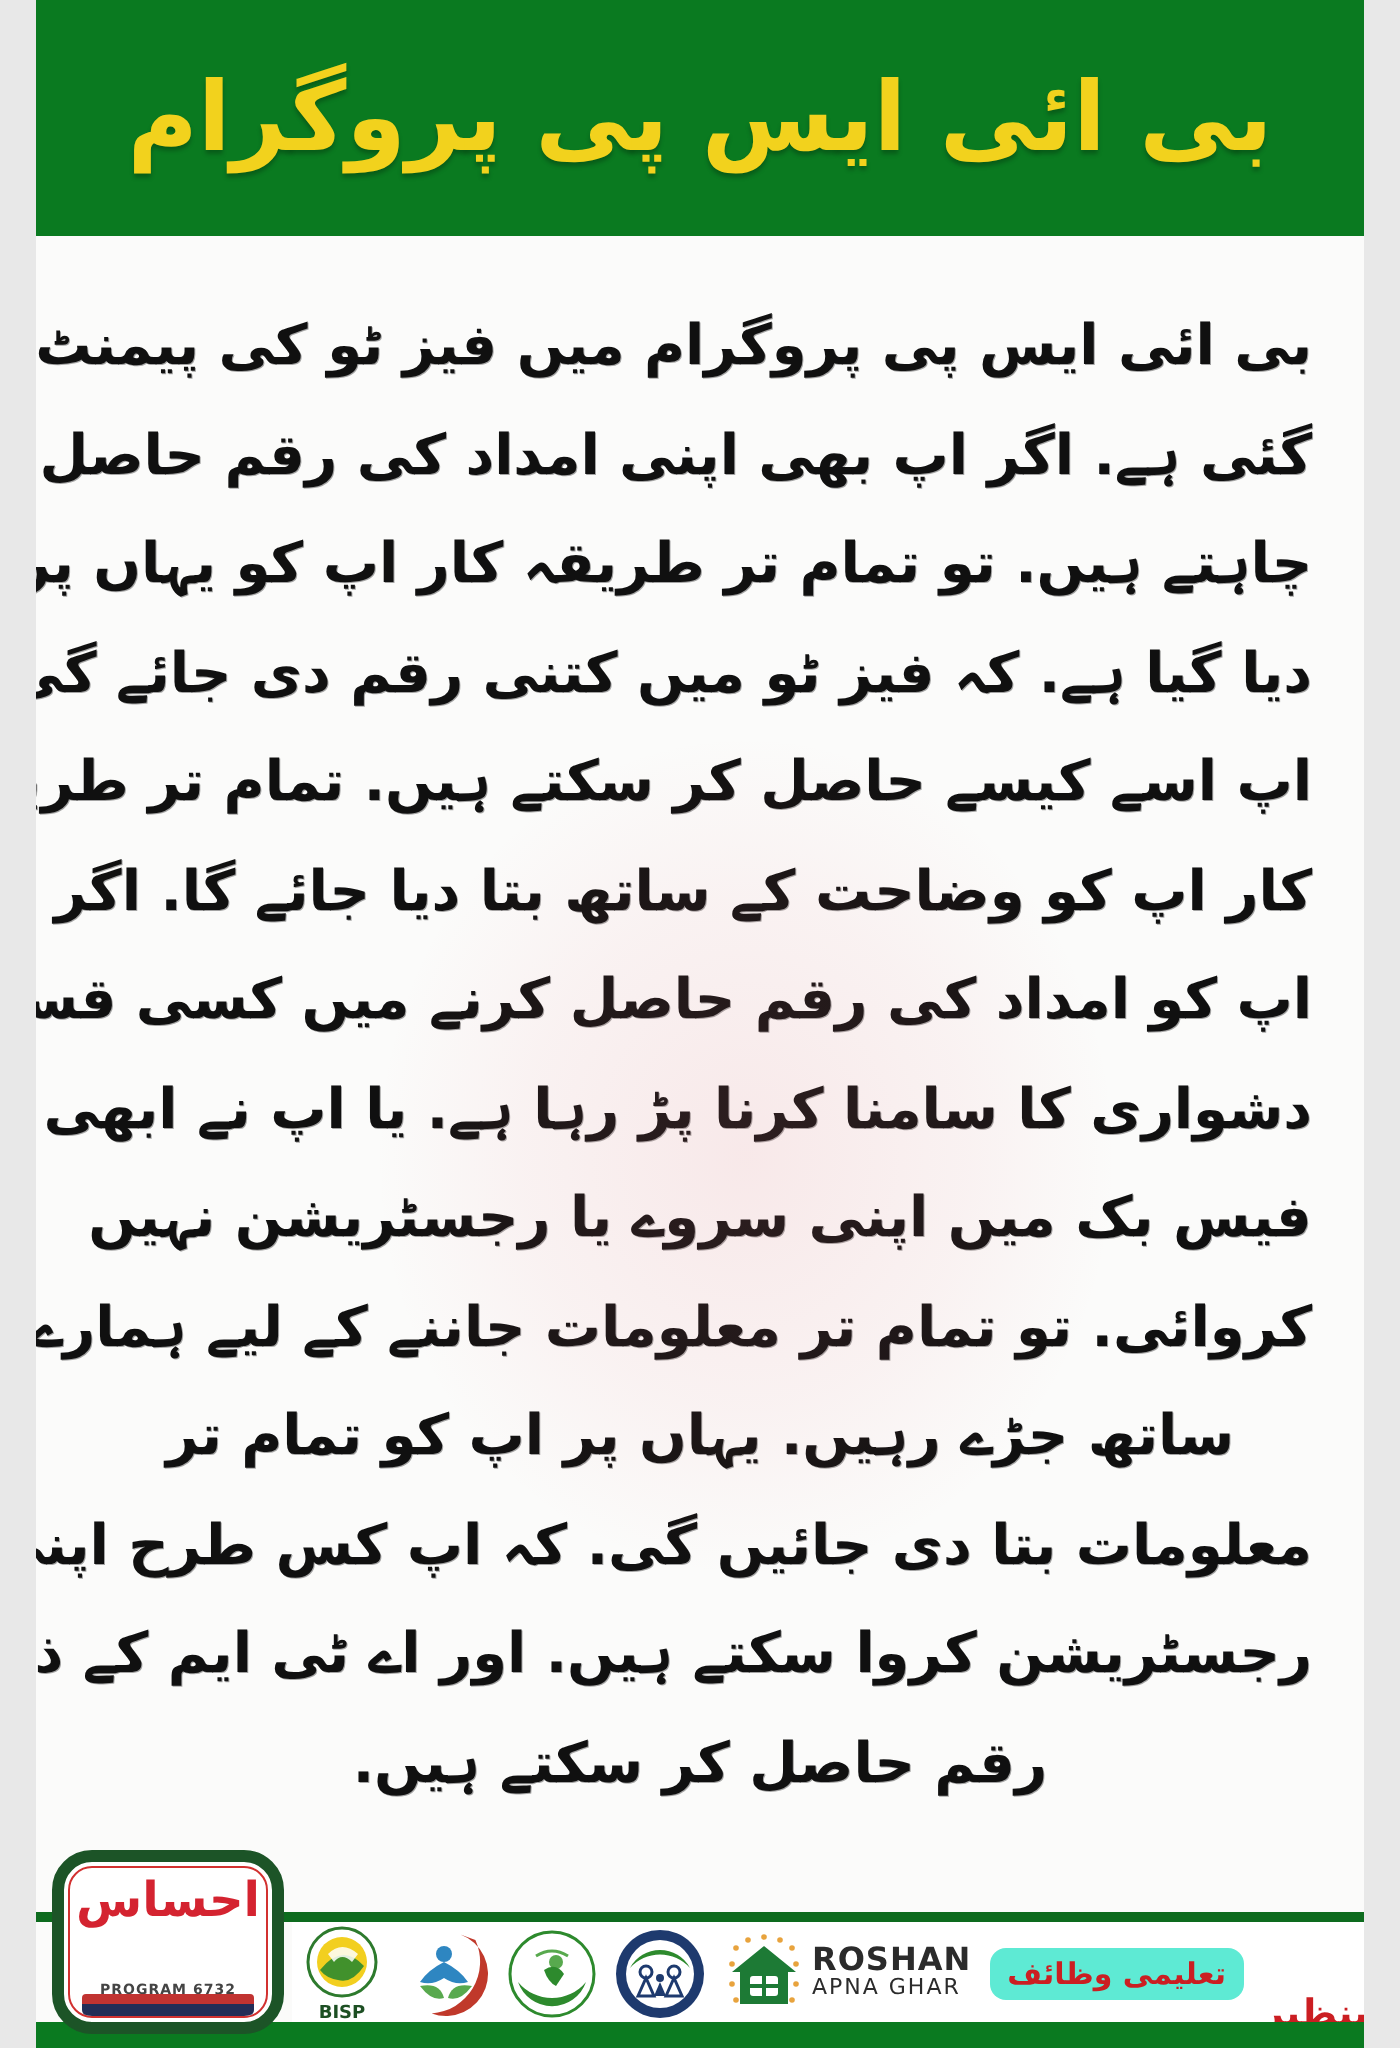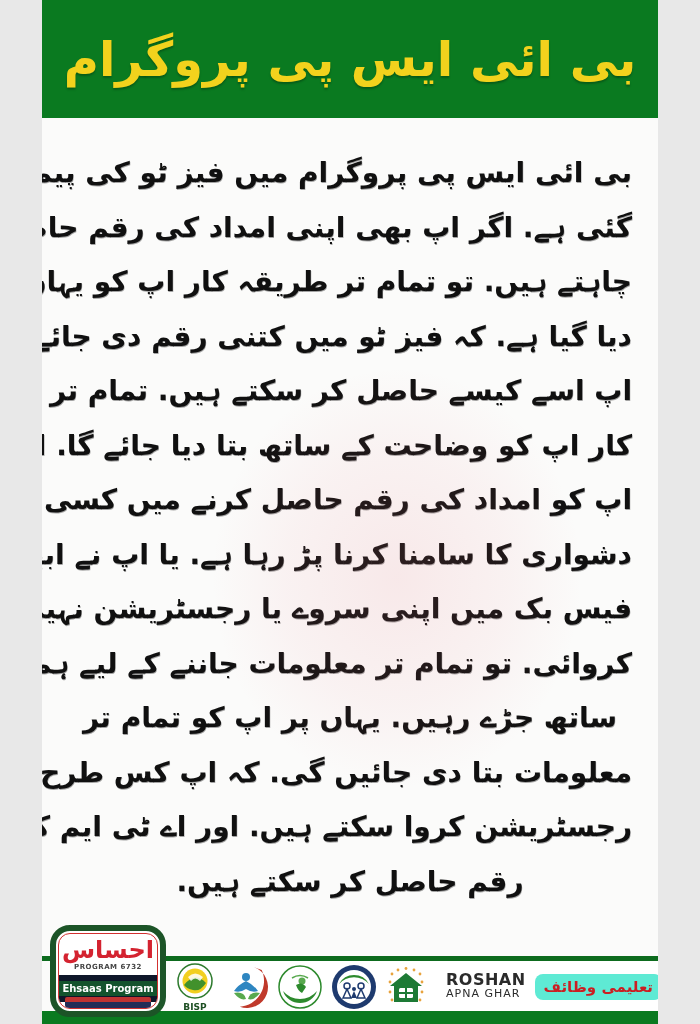--- a/index.html
+++ b/index.html
@@ -1,19 +1,19 @@
 <!DOCTYPE html>
 <html lang="ur"><head>
 <meta charset="utf-8">
 <style>
   * { margin: 0; padding: 0; box-sizing: border-box; }
   html, body { background: #e8e8e8; }
   .page {
     position: relative;
-    width: 616px;
+    width: 664px;
     height: 1024px;
     margin: 0 auto;
     background: #fbfbfa;
     overflow: hidden;
     font-family: "DejaVu Sans", sans-serif;
   }
 
   
   .top-band {
     position: absolute; top: 0; left: 0; right: 0;
@@ -80,20 +80,21 @@
     z-index: 5;
     overflow: hidden;
   }
   .ehsaas-inner {
     position: absolute; inset: 2px;
     border: 1.5px solid #d23130;
     border-radius: 12px;
     display: flex; flex-direction: column; align-items: center;
     padding-top: 4px;
     overflow: hidden;
+    gap: 28px;
   }
   .ehsaas-urdu {
     direction: rtl; color: #d42330;
     font-size: 24px; font-weight: bold; line-height: 24px;
   }
   .ehsaas-sub {
     font-size: 7px; font-weight: bold; color: #444; letter-spacing: 0.5px; margin-top: 1px;
   }
   .ehsaas-pill {
     margin-top: 4px;
@@ -105,21 +106,21 @@
   }
   .ehsaas-stripes { position: absolute; bottom: 0; left: 6px; right: 6px; }
   .ehsaas-stripes .s-red  { height: 5px; background: #c13331; border-radius: 2px 2px 0 0; }
   .ehsaas-stripes .s-navy { height: 6px; background: #232d57; border-radius: 0 0 3px 3px; }
 
   
   .logo-wrap { display: flex; flex-direction: column; align-items: center; flex: 0 0 auto; }
   .bisp-caption { font-size: 9px; font-weight: bold; color: #1d4f23; line-height: 8px; }
 
   
-  .roshan { display: flex; align-items: center; gap: 20px; flex: 0 0 auto; }
+  .roshan { display: flex; align-items: center; gap: 4px; flex: 0 0 auto; }
   .roshan-text { display: flex; flex-direction: column; line-height: 14px; }
   .roshan-l1 { font-size: 16px; font-weight: bold; color: #2b2b2b; letter-spacing: 0.5px; }
   .roshan-l2 { font-size: 11px; font-weight: normal; color: #2b2b2b; letter-spacing: 1px; }
 
   
   .badge {
     direction: rtl; white-space: nowrap;
     font-weight: bold; font-size: 15px;
     border-radius: 8px; padding: 4px 9px;
     flex: 0 0 auto;

